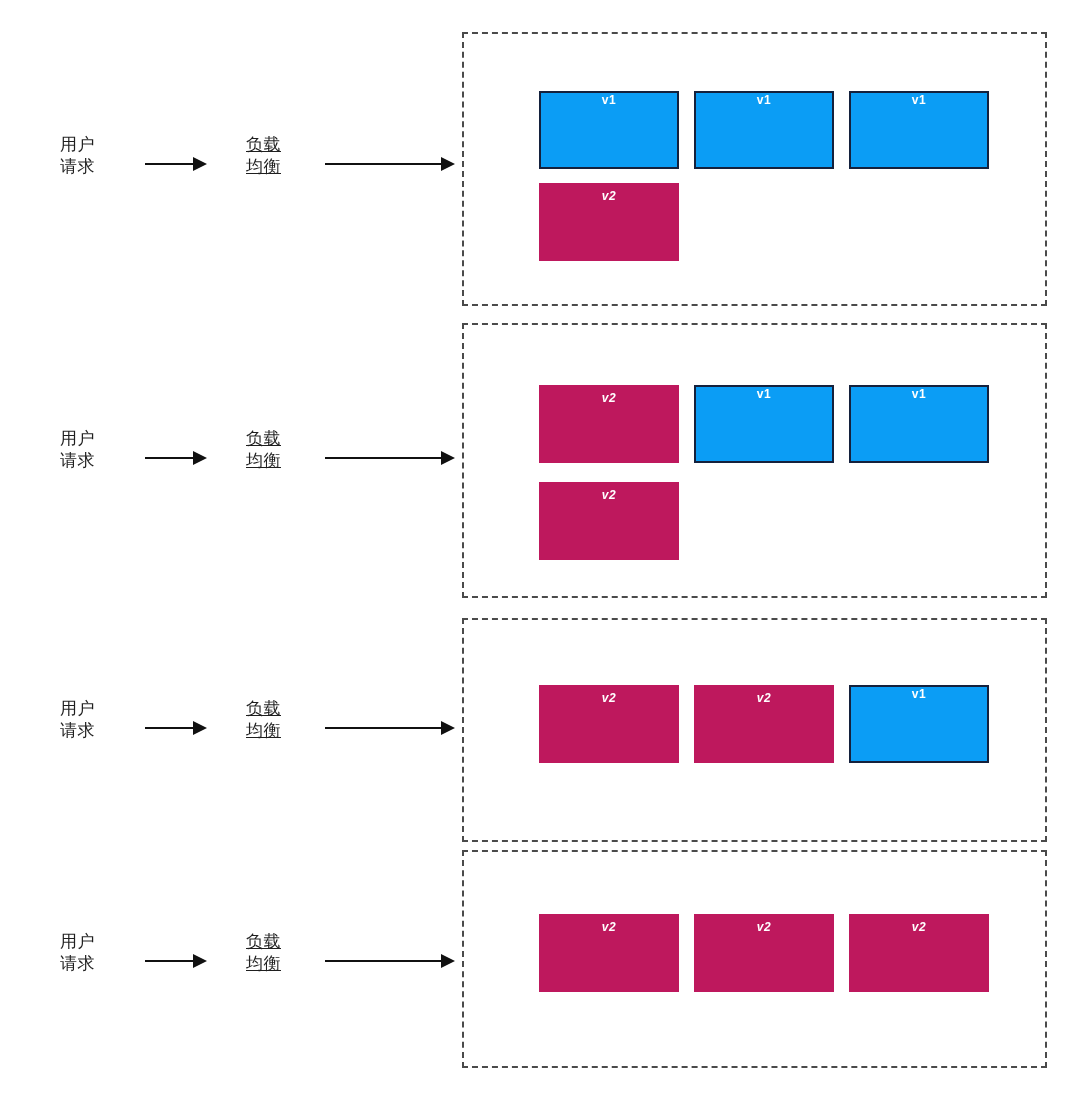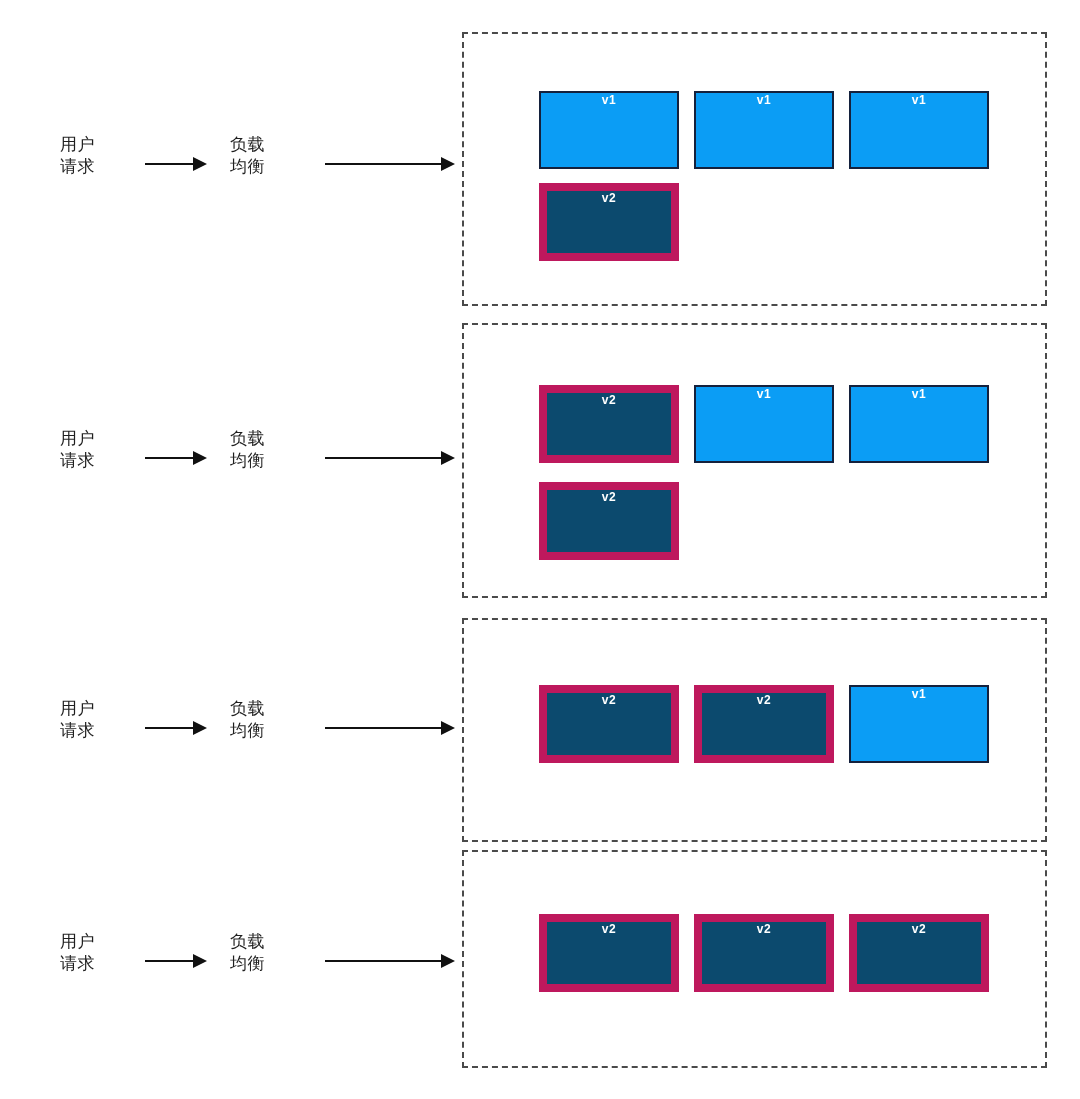--- a/index.html
+++ b/index.html
@@ -37,21 +37,21 @@
   .node-label {
     font-size: 17px;
     line-height: 22px;
     font-weight: 400;
     text-align: left;
     color: #1f1f1f;
     white-space: pre-line;
     letter-spacing: 0.5px;
   }
   .node-label.client { position: absolute; left: 60px; }
-  .node-label.lb     { position: absolute; left: 230px; }
+  .node-label.lb     { position: absolute; left: 246px; text-decoration: underline; }
 
   .arrow {
     position: absolute;
     height: 2px;
     background: #111111;
   }
   .arrow::after {
     content: "";
     position: absolute;
     right: -2px;
@@ -88,22 +88,23 @@
     font-size: 12px;
     font-weight: bold;
     color: #ffffff;
     letter-spacing: 0.5px;
   }
   .pod.v1 {
     background: #0b9df5;
     border: 2px solid #14213d;
   }
   .pod.v2 {
-    background: #0c4a6e;
-    border: 8px solid #be185d;
+    background: #be185d;
+    border: 6px solid #be185d;
+    font-style: italic;
   }
 </style>
 </head>
 <body>
 
 <div id="canvas">
 
   <div class="stage" style="top:0px;height:318px;">
     <div class="flow" style="top:0px;height:318px;">
       <div class="node-label client" style="top:134px;">用户

